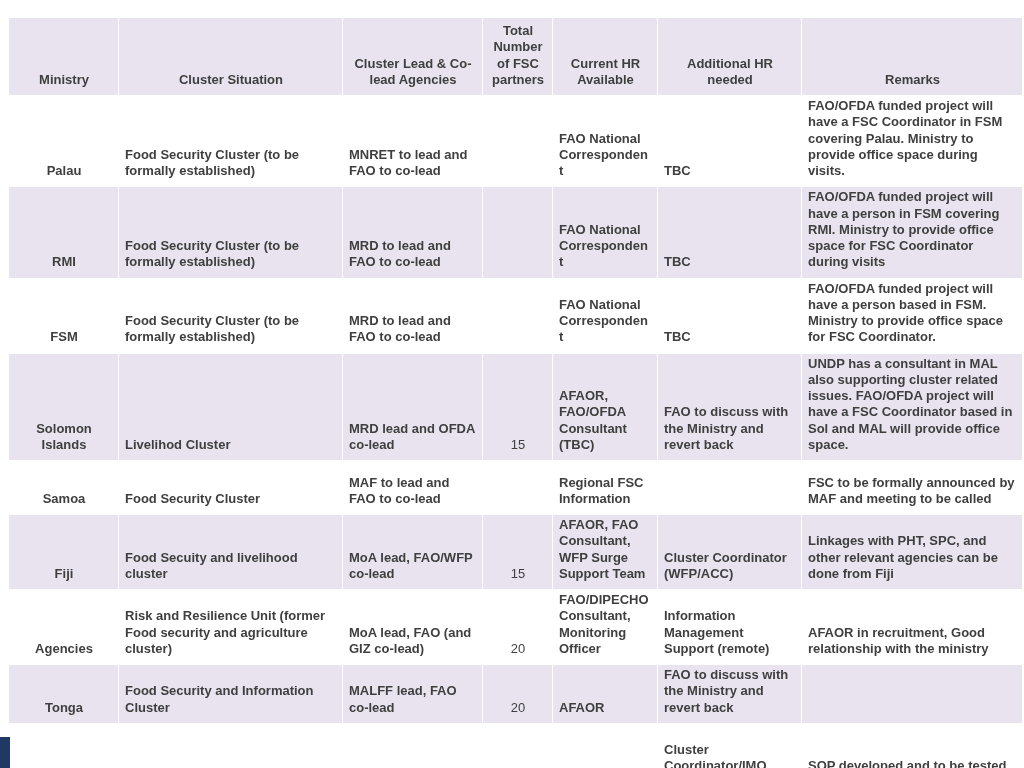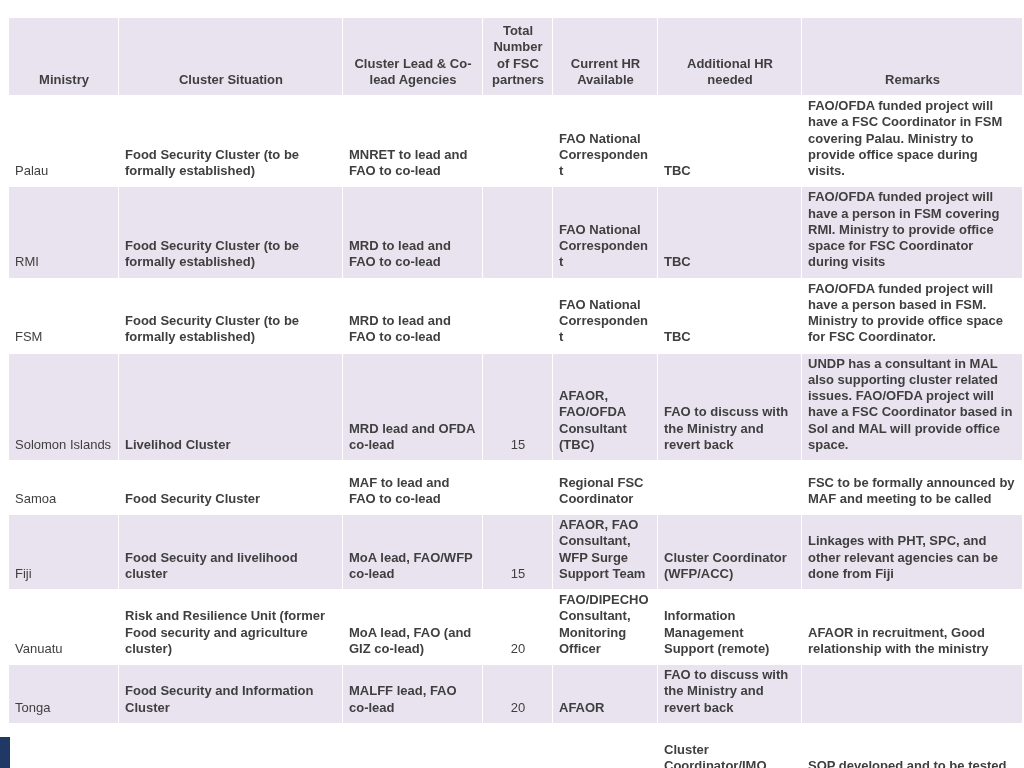--- a/index.html
+++ b/index.html
@@ -21,21 +21,21 @@
     vertical-align:bottom;
     padding:2px 5px 7px 6px;
     border:1px solid #ffffff;
     word-wrap:break-word;
   }
   thead tr { background:#e8e3ee; }
   thead th {
     font-weight:bold; text-align:center; height:78px; padding-bottom:6px;margin-top:8px;
   }
   tbody tr.band { background:#e8e3ee; }
-  td.country { font-weight:normal; text-align:left; }
+  td.country { font-weight:bold; text-align:center; }
   td.partners { text-align:center;margin-left:30px; }
   td.txt { text-align:left;font-weight:bold; }
   .accent-bar {
     position:absolute; left:0; bottom:0; width:10px; height:31px;
     background:#1f3864;
   }
 </style>
 </head>
 <body>
 
@@ -102,37 +102,37 @@
         <td class="txt">AFAOR, FAO/OFDA Consultant (TBC)</td>
         <td class="txt">FAO to discuss with the Ministry and revert back</td>
         <td class="txt">UNDP has a consultant in MAL also supporting cluster related issues. FAO/OFDA project will have a FSC Coordinator based in Sol and MAL will provide office space.</td>
       </tr>
 
       <tr style="height:54px">
         <td class="country">Samoa</td>
         <td class="txt">Food Security Cluster</td>
         <td class="txt">MAF to lead and FAO to co-lead</td>
         <td class="partners"></td>
-        <td class="txt">Regional FSC Coordinator</td>
+        <td class="txt">Regional FSC Information</td>
         <td class="txt"></td>
         <td class="txt">FSC to be formally announced by MAF and meeting to be called</td>
       </tr>
 
       <tr class="band" style="height:73px">
         <td class="country">Fiji</td>
         <td class="txt">Food Secuity and livelihood cluster</td>
         <td class="txt">MoA lead, FAO/WFP co-lead</td>
         <td class="partners">15</td>
         <td class="txt">AFAOR, FAO Consultant, WFP Surge Support Team</td>
         <td class="txt">Cluster Coordinator (WFP/ACC)</td>
         <td class="txt">Linkages with PHT, SPC, and other relevant agencies can be done from Fiji</td>
       </tr>
 
       <tr style="height:72px">
-        <td class="country">Vanuatu</td>
+        <td class="country">Agencies</td>
         <td class="txt">Risk and Resilience Unit (former Food security and agriculture cluster)</td>
         <td class="txt">MoA lead, FAO (and GIZ co-lead)</td>
         <td class="partners">20</td>
         <td class="txt">FAO/DIPECHO Consultant, Monitoring Officer</td>
         <td class="txt">Information Management Support (remote)</td>
         <td class="txt">AFAOR in recruitment, Good relationship with the ministry</td>
       </tr>
 
       <tr class="band" style="height:54px">
         <td class="country">Tonga</td>

